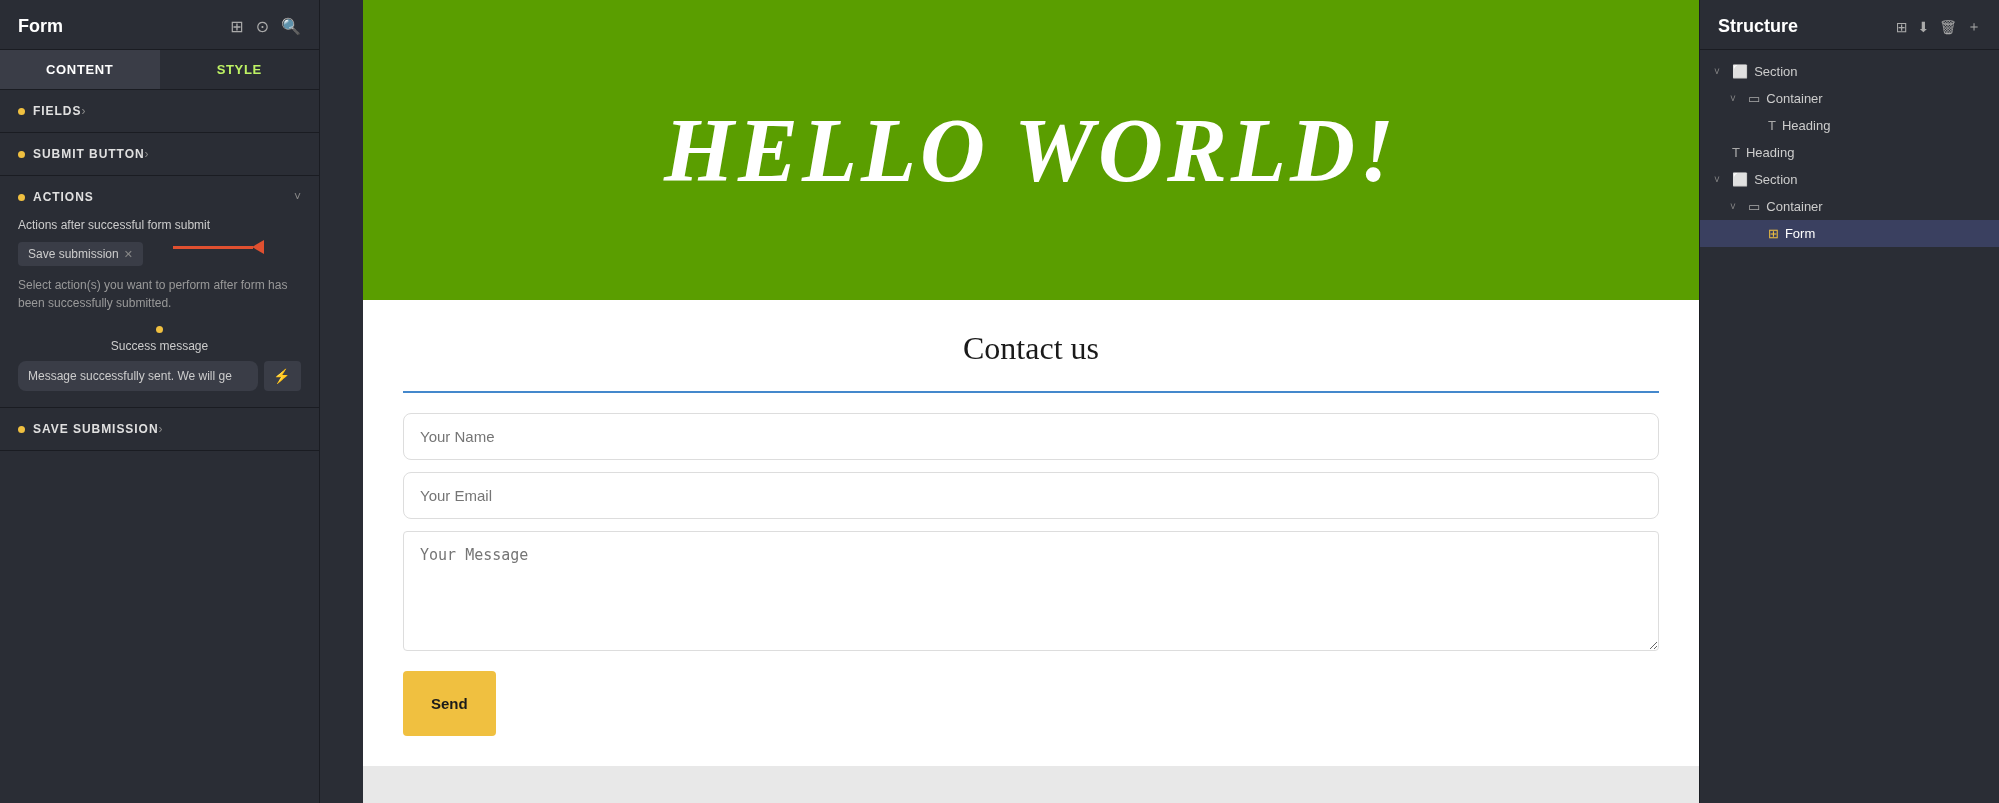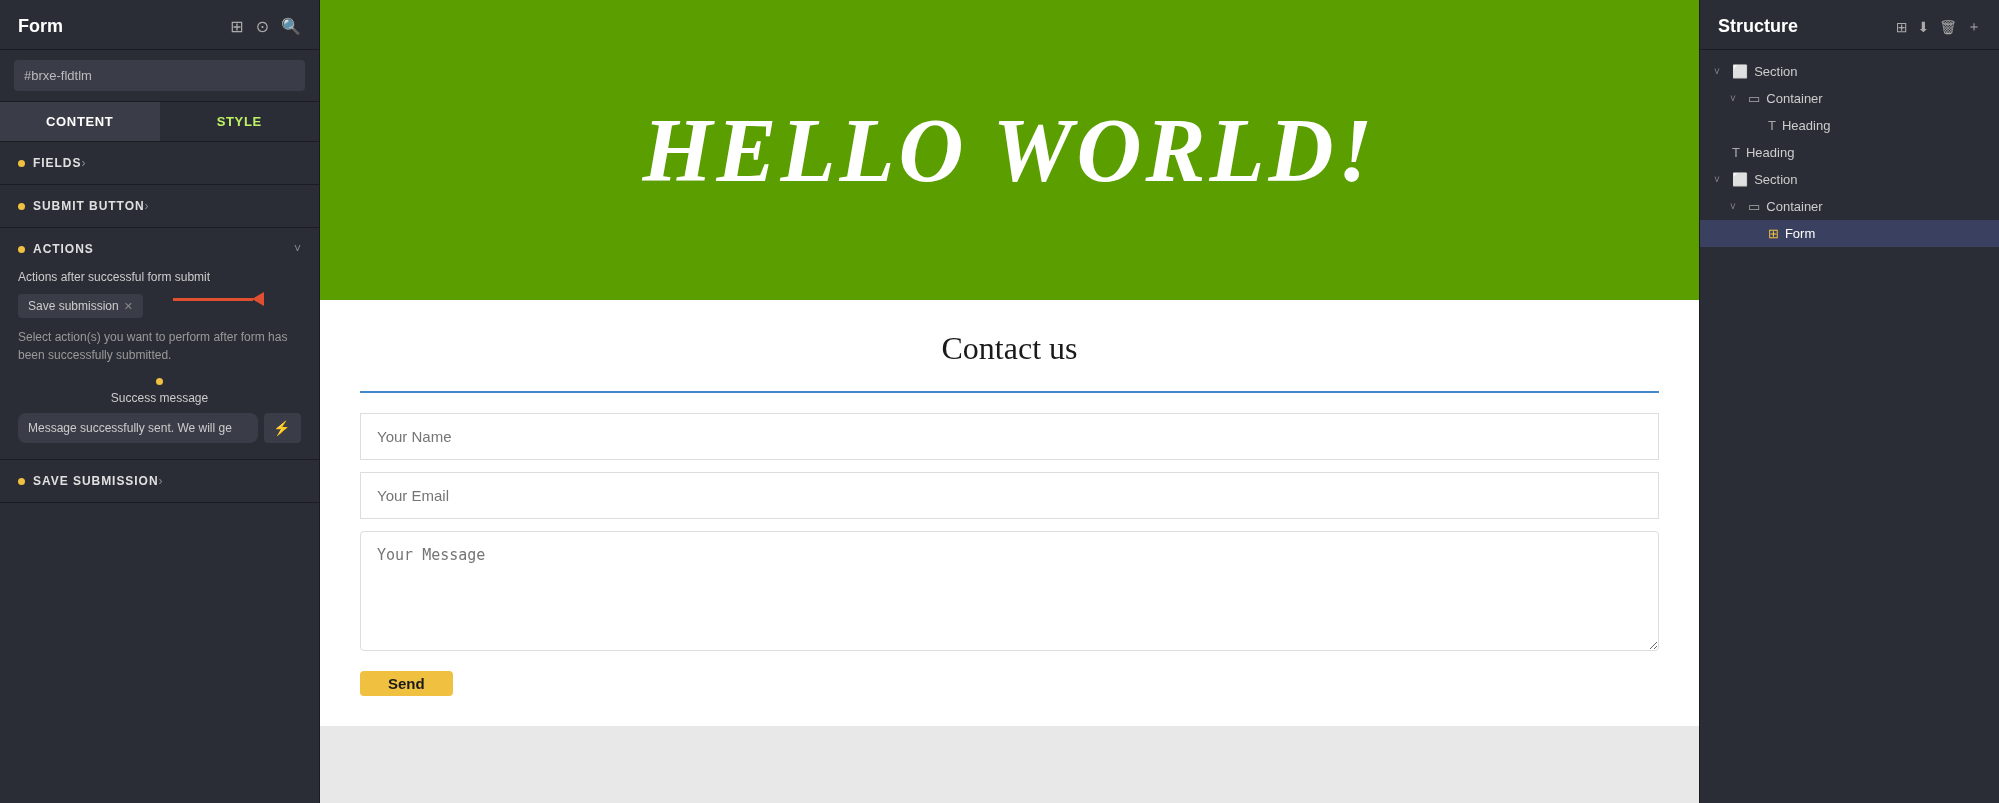--- a/index.html
+++ b/index.html
@@ -244,20 +244,21 @@
       font-size: 14px;
       cursor: pointer;
     }
 
     
     .center-canvas {
       flex: 1;
       background: #e8e8e8;
       overflow-y: auto;
       height: 803px;
+      margin-left: 43px;
     }
 
     .hero-section {
       background: #5a9e00;
       width: 100%;
       height: 300px;
       display: flex;
       align-items: center;
       justify-content: center;
     }
@@ -289,21 +290,21 @@
 
     .form-blue-line {
       border: none;
       border-top: 2px solid #4488cc;
       margin-bottom: 20px;
     }
 
     .form-input {
       width: 100%;
       border: 1px solid #ddd;
-      border-radius: 0;
+      border-radius: 8px;
       padding: 14px 16px;
       font-size: 15px;
       color: #555;
       outline: none;
       margin-bottom: 12px;
       background: #fff;
     }
 
     .form-textarea {
       width: 100%;
@@ -317,21 +318,21 @@
       resize: vertical;
       margin-bottom: 16px;
       background: #fff;
     }
 
     .send-btn {
       background: #f0c040;
       color: #1a1a1a;
       border: none;
       border-radius: 4px;
-      padding: 4px 28px;
+      padding: 24px 28px;
       font-size: 15px;
       font-weight: 600;
       cursor: pointer;
     }
 
     
     .right-panel {
       width: 300px;
       min-width: 300px;
       background: #2a2d35;
@@ -422,23 +423,20 @@
 <div class="left-panel">
   <div class="left-header">
     <span class="left-header-title">Form</span>
     <div class="left-header-icons">
       <span>⊞</span>
       <span>⊙</span>
       <span>🔍</span>
     </div>
   </div>
 
-  <div class="id-input-row">
-    <input class="id-input" type="text" value="#brxe-fldtlm" placeholder="#brxe-fldtlm" style="">
-  </div>
 
   <div class="tab-row">
     <button class="tab-btn active">CONTENT</button>
     <button class="tab-btn inactive">STYLE</button>
   </div>
 
   <div class="section-row">
     <div class="section-row-left">
       <span class="section-dot"></span>
       <span class="section-label">FIELDS</span>

